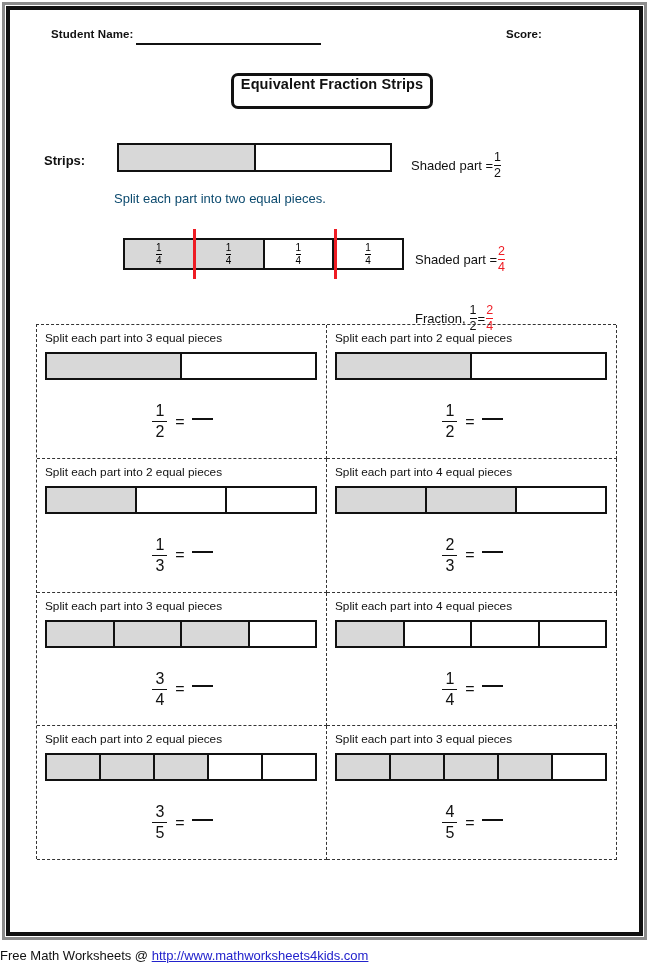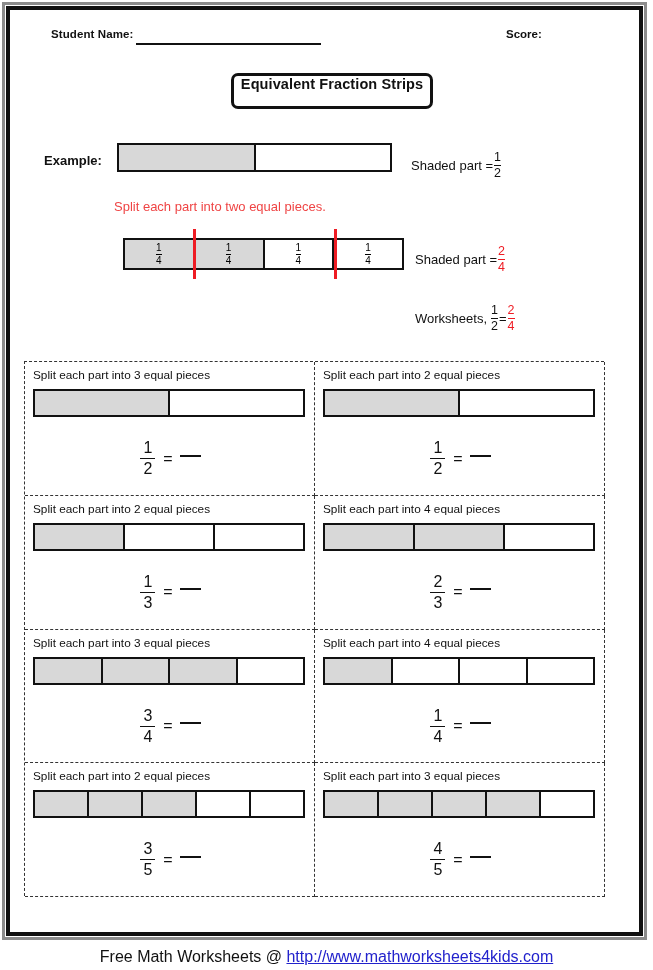--- a/index.html
+++ b/index.html
@@ -84,22 +84,22 @@
     display: flex;
   }
   .ex-shade-txt {
     position: absolute; left: 400px; top: 140px;
     font-size: 13px; color: #111;
     display: flex; align-items: center;
   }
 
   
   .split-note {
-    position: absolute; left: 103px; top: 188px;
-    font-size: 13px; color: #ef4444;
+    position: absolute; left: 103px; top: 180px;
+    font-size: 13px; color: #0c4a6e;
   }
 
   
   .split-wrap {
     position: absolute; left: 112px; top: 227px;
     width: 281px; height: 32px;
   }
   .split-strip {
     position: absolute; left: 0; top: 0;
     width: 281px; height: 32px;
@@ -155,22 +155,22 @@
     border-right: 2px solid #111;
     display: flex; align-items: center; justify-content: center;
     background: #ffffff;
   }
   .cell:last-child { border-right: none; }
   .cell.shaded { background: #d8d8d8; }
 
   
   .grid {
     position: absolute;
-    left: 13px; top: 313px;
-    width: 580px; height: 535px; margin-top: 37px;
+    left: 25px; top: 313px;
+    width: 580px; height: 535px;
   }
   .grow {
     display: flex;
     width: 580px;
     height: 133.75px;
   }
   .gcell {
     width: 290px; height: 133.75px;
     border-right: 1.6px dashed #333;
     border-bottom: 1.6px dashed #333;
@@ -203,22 +203,22 @@
     border-bottom: 2px solid #111;
     vertical-align: middle;
     position: relative; top: -3px;
   }
 
   
   .footer {
     position: absolute;
     left: 0; top: 948px;
     width: 653px;
-    text-align: center;
-    font-size: 16px; color: #111;
+    text-align: left;
+    font-size: 13px; color: #111;
   }
   .footer a {
     color: #2222cc;
     text-decoration: underline;
   }
 </style>
 </head>
 <body>
 
 <div id="page">
@@ -231,21 +231,21 @@
     <div class="hdr">
       <div class="hdr-name">Student Name:</div>
       <div class="hdr-rule"></div>
       <div class="hdr-score">Score:</div>
     </div>
 
     <div class="title-box">
       <span>Equivalent Fraction Strips</span>
     </div>
 
-    <div class="ex-label">Example:</div>
+    <div class="ex-label">Strips:</div>
     <div class="ex-strip" id="ex-strip">
         <div class="cell shaded"></div>
         <div class="cell"></div>
       </div>
     <div class="ex-shade-txt">
       <span>Shaded part =</span>
       <span class="frac md">
         <span class="num">1</span>
         <span class="den">2</span>
       </span>
@@ -286,21 +286,21 @@
 
     <div class="split-shade-txt">
       <span>Shaded part =</span>
       <span class="frac md red">
         <span class="num">2</span>
         <span class="den">4</span>
       </span>
     </div>
 
     <div class="therefore">
-      <span>Worksheets,</span>
+      <span>Fraction,</span>
       <span class="frac md" style="margin-left:4px">
         <span class="num">1</span>
         <span class="den">2</span>
       </span>
       <span>=</span>
       <span class="frac md red">
         <span class="num">2</span>
         <span class="den">4</span>
       </span>
     </div>

